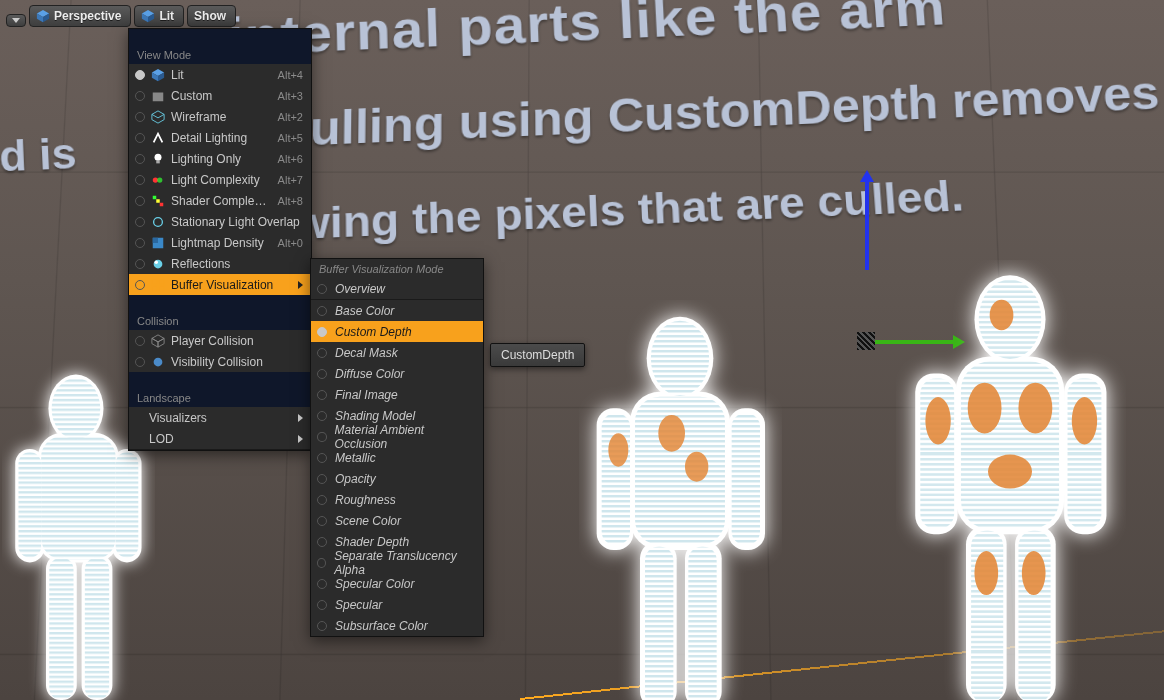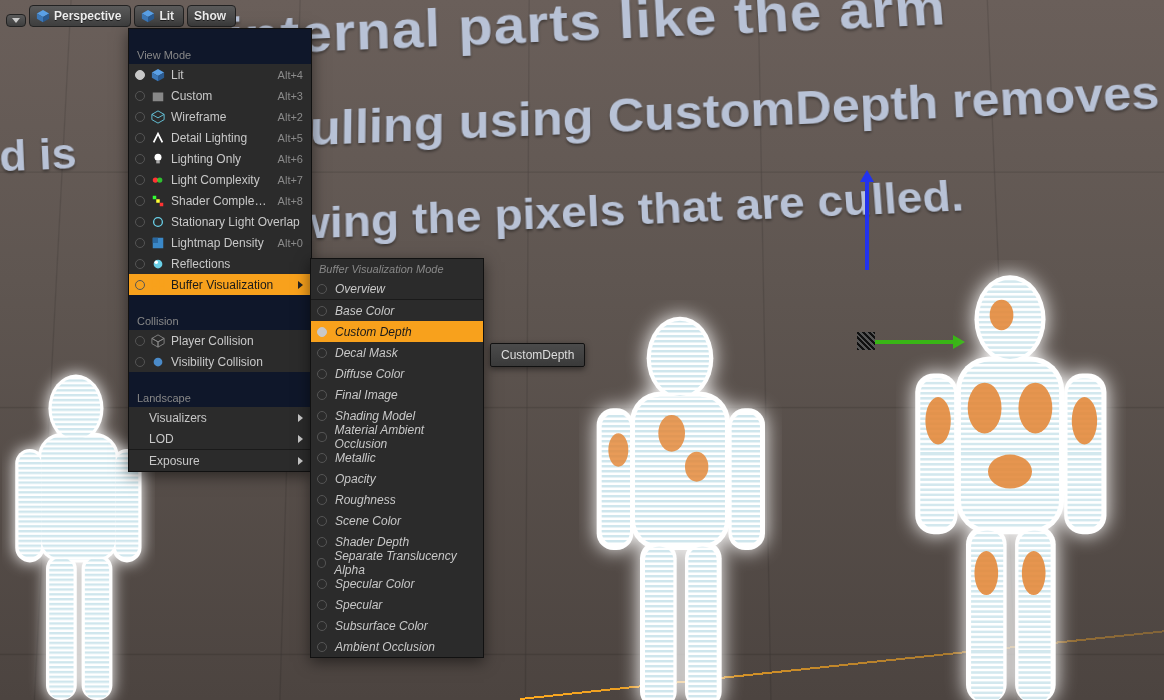--- a/index.html
+++ b/index.html
@@ -510,26 +510,20 @@
         <li class="simple">
           <span class="lbl">Visualizers</span>
           <span class="caret"></span>
         </li>
         <li class="simple">
           <span class="lbl">LOD</span>
           <span class="caret"></span>
         </li>
       </ul>
     <hr>
-    <ul id="exp-list">
-        <li class="simple">
-          <span class="lbl">Exposure</span>
-          <span class="caret"></span>
-        </li>
-      </ul>
   </div>
 
   <div class="submenu">
     <div class="section-header">Buffer Visualization Mode</div>
     <ul id="sub-list">
         <li>
           <span class="radio"></span>
           <span class="lbl">Overview</span>
         </li>
         <hr style="border-top: 1px solid rgb(26, 26, 26); border-right: none; border-bottom: none; border-left: none; border-image: initial; margin: 0px;">
@@ -590,22 +584,18 @@
           <span class="lbl">Specular Color</span>
         </li>
         <li>
           <span class="radio"></span>
           <span class="lbl">Specular</span>
         </li>
         <li>
           <span class="radio"></span>
           <span class="lbl">Subsurface Color</span>
         </li>
-        <li>
-          <span class="radio"></span>
-          <span class="lbl">Ambient Occlusion</span>
-        </li>
       </ul>
   </div>
 
   <div class="tooltip">CustomDepth</div>
 
 </div>
 
 </body></html>

